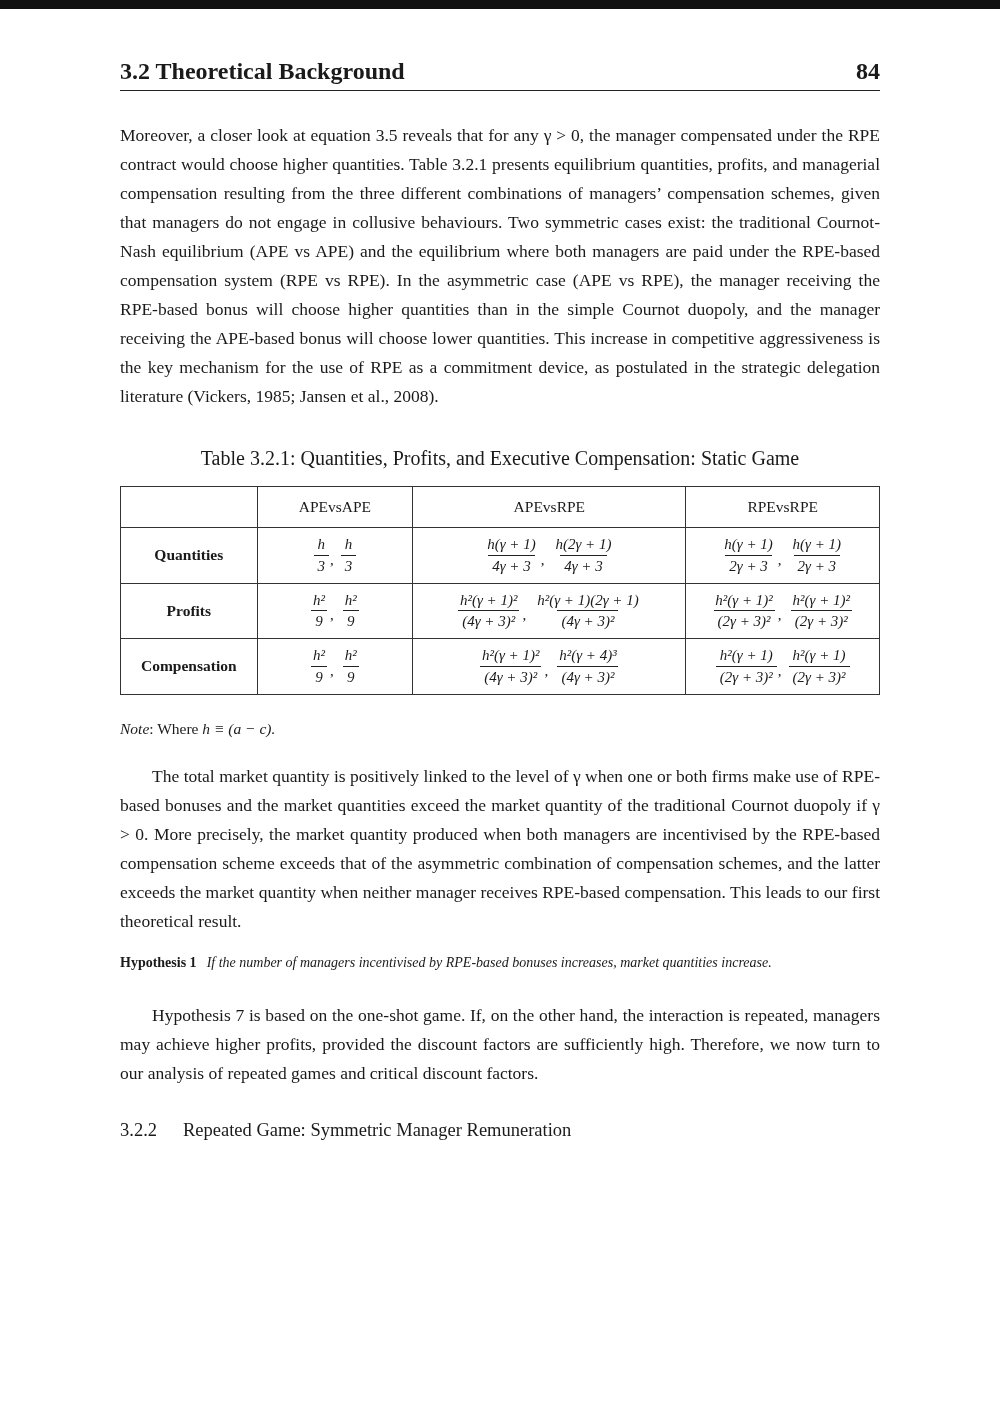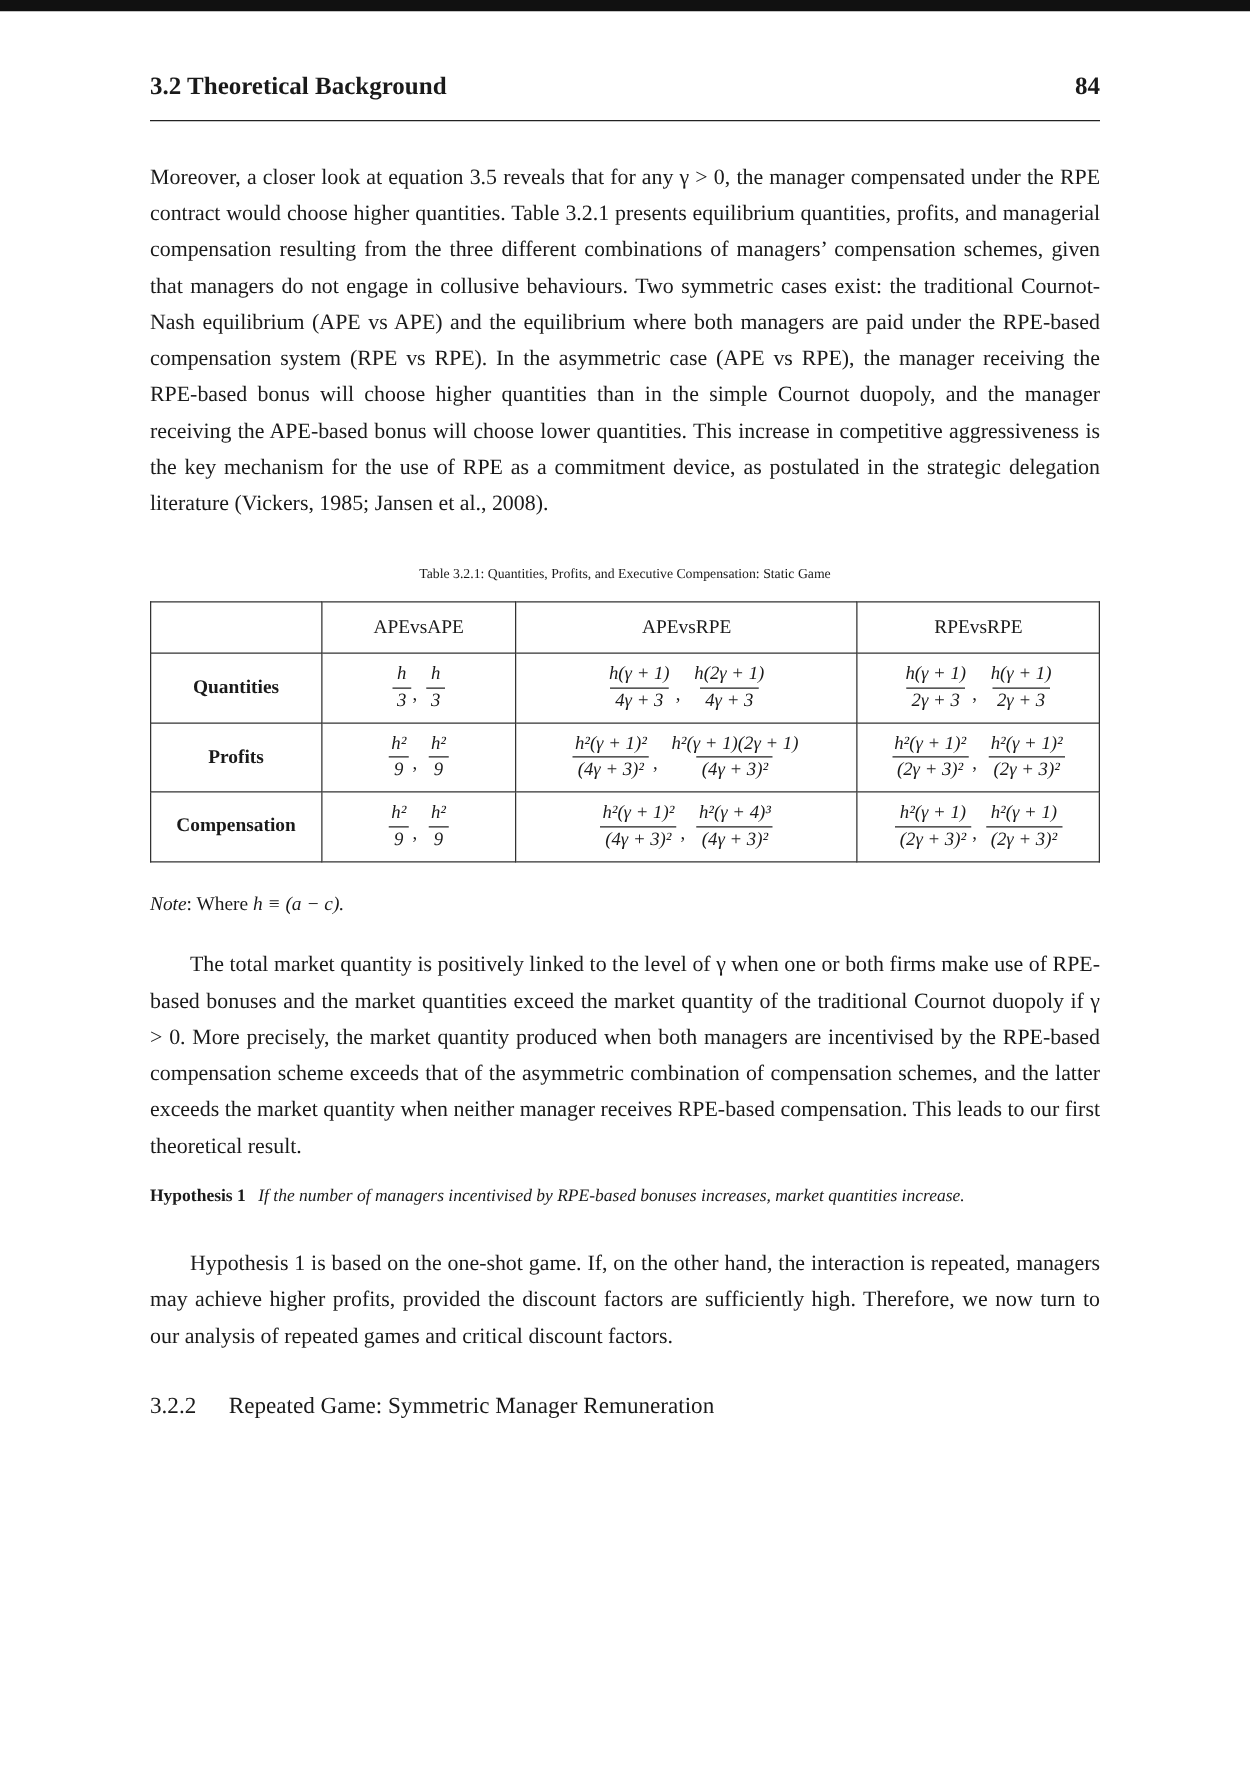--- a/index.html
+++ b/index.html
@@ -15,38 +15,38 @@
   .scan-edge {
     position: absolute; top: 0; left: 0; width: 1000px; height: 9px;
     background: #111;
   }
   .page-inner {
     padding: 58px 120px 0 120px;
   }
   
   .running-header {
     display: flex; justify-content: space-between; align-items: baseline;
-    font-weight: bold; font-size: 20px;
-    padding-bottom: 15px;
+    font-weight: bold; font-size: 24px;
+    padding-bottom: 5px;
     border-bottom: 1.5px solid #222;
   }
   
   .para {
     margin-top: 30px;
     font-size: 17.5px;
     line-height: 29px;
     text-align: justify;
   }
   .para.indent { text-indent: 32px; margin-top: 24px; }
   .para.tight { margin-top: 22px; }
   
   .table-caption {
     margin-top: 36px;
     text-align: center;
-    font-size: 11px;
+    font-size: 20px;
   }
   
   table.static-game {
     margin-top: 16px;
     width: 100%;
     border-collapse: collapse;
     font-size: 15px;
   }
   table.static-game th, table.static-game td {
     border: 1px solid #333;
@@ -212,20 +212,20 @@
   <div class="table-note">
     <span class="note-label">Note</span><span>: Where </span><span class="note-math">h ≡ (a − c).</span>
   </div>
 
   <p class="para indent">The total market quantity is positively linked to the level of γ when one or both firms make use of RPE-based bonuses and the market quantities exceed the market quantity of the traditional Cournot duopoly if γ &gt; 0. More precisely, the market quantity produced when both managers are incentivised by the RPE-based compensation scheme exceeds that of the asymmetric combination of compensation schemes, and the latter exceeds the market quantity when neither manager receives RPE-based compensation. This leads to our first theoretical result.</p>
 
   <div class="hypothesis">
     <span class="hyp-label">Hypothesis 1</span><span class="hyp-text">If the number of managers incentivised by RPE-based bonuses increases, market quantities increase.</span>
   </div>
 
-  <p class="para indent">Hypothesis 1 is based on the one-shot game. If, on the other hand, the interaction is repeated, managers may achieve higher profits, provided the discount factors are sufficiently high. Therefore, we now turn to our analysis of repeated games and critical discount factors.</p>
+  <p class="para indent">Hypothesis 7 is based on the one-shot game. If, on the other hand, the interaction is repeated, managers may achieve higher profits, provided the discount factors are sufficiently high. Therefore, we now turn to our analysis of repeated games and critical discount factors.</p>
 
   <div class="subsection-heading">
     <span class="sub-number">3.2.2</span><span>Repeated Game: Symmetric Manager Remuneration</span>
   </div>
 
 
 </div>
 
 </body></html>

